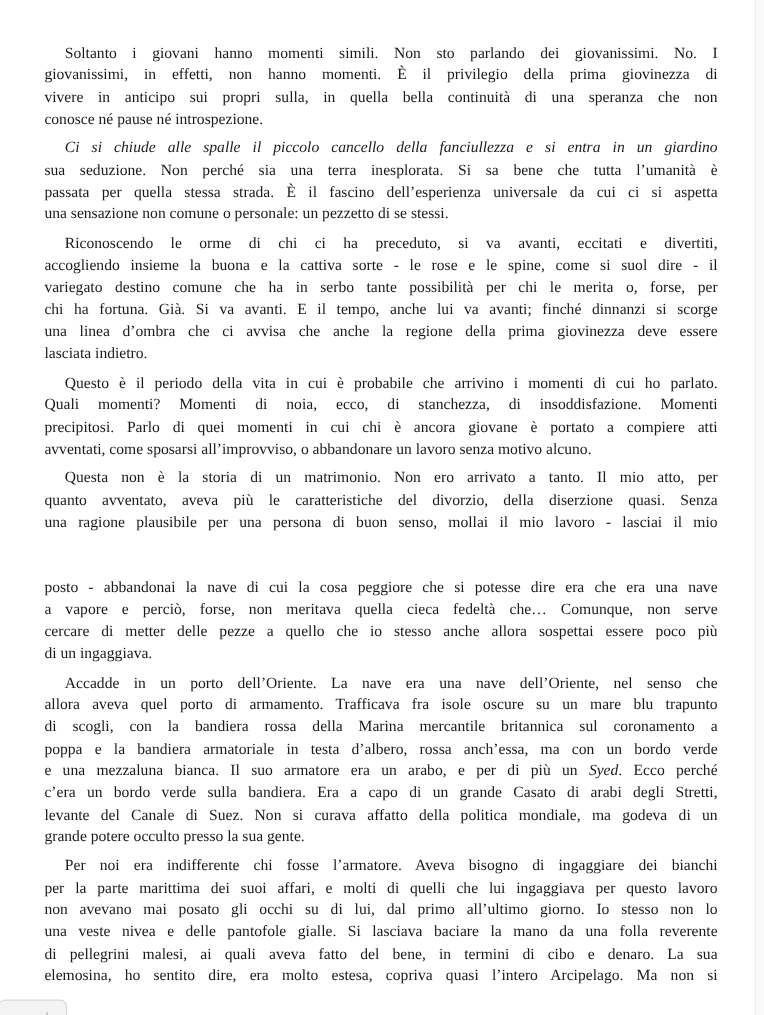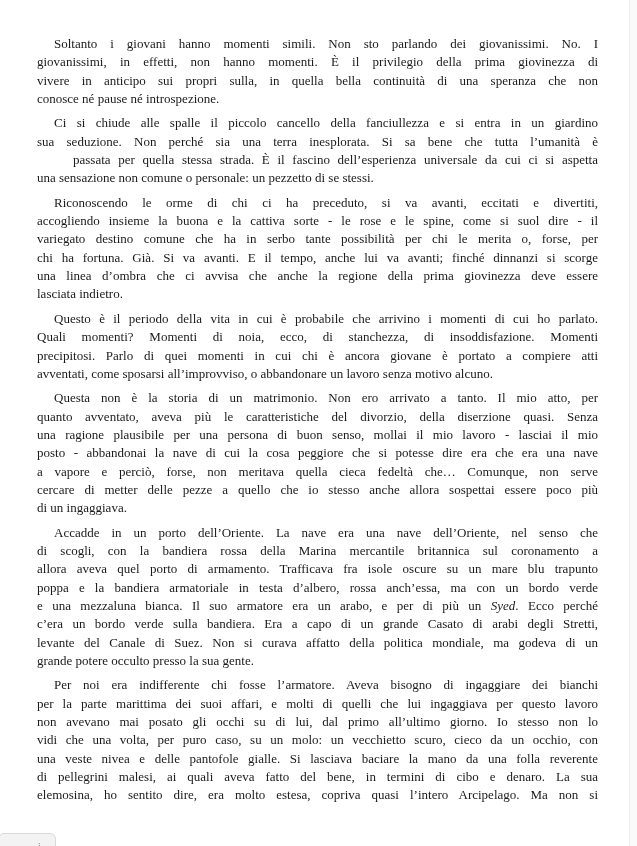--- a/index.html
+++ b/index.html
@@ -81,63 +81,62 @@
 
 <div class="viewport">
   <div class="page-text" id="page-text">
       <p class="para">
         <span class="line indent" style="white-space: normal;">Soltanto i giovani hanno momenti simili. Non sto parlando dei giovanissimi. No. I</span>
         <span class="line" style="white-space: normal;">giovanissimi, in effetti, non hanno momenti. È il privilegio della prima giovinezza di</span>
         <span class="line" style="white-space: normal;">vivere in anticipo sui propri sulla, in quella bella continuità di una speranza che non</span>
         <span class="line last" style="white-space: normal;">conosce né pause né introspezione.</span>
       </p>
       <p class="para">
-        <span class="line indent" style="white-space: normal;">Ci si chiude alle spalle il piccolo cancello della fanciullezza e si entra in un giardino</span>
+        <span class="line indent" style="white-space: normal; font-style: italic;">Ci si chiude alle spalle il piccolo cancello della fanciullezza e si entra in un giardino</span>
         <span class="line" style="white-space: normal;">sua seduzione. Non perché sia una terra inesplorata. Si sa bene che tutta l’umanità è</span>
-        <span class="line" style="white-space: normal; margin-left: 36px;">passata per quella stessa strada. È il fascino dell’esperienza universale da cui ci si aspetta</span>
+        <span class="line" style="white-space: normal;">passata per quella stessa strada. È il fascino dell’esperienza universale da cui ci si aspetta</span>
         <span class="line last" style="white-space: normal;">una sensazione non comune o personale: un pezzetto di se stessi.</span>
       </p>
       <p class="para">
         <span class="line indent" style="white-space: normal;">Riconoscendo le orme di chi ci ha preceduto, si va avanti, eccitati e divertiti,</span>
         <span class="line" style="white-space: normal;">accogliendo insieme la buona e la cattiva sorte - le rose e le spine, come si suol dire - il</span>
         <span class="line" style="white-space: normal;">variegato destino comune che ha in serbo tante possibilità per chi le merita o, forse, per</span>
         <span class="line" style="white-space: normal;">chi ha fortuna. Già. Si va avanti. E il tempo, anche lui va avanti; finché dinnanzi si scorge</span>
         <span class="line" style="white-space: normal;">una linea d’ombra che ci avvisa che anche la regione della prima giovinezza deve essere</span>
         <span class="line last" style="white-space: normal;">lasciata indietro.</span>
       </p>
       <p class="para">
         <span class="line indent" style="white-space: normal;">Questo è il periodo della vita in cui è probabile che arrivino i momenti di cui ho parlato.</span>
         <span class="line" style="white-space: normal;">Quali momenti? Momenti di noia, ecco, di stanchezza, di insoddisfazione. Momenti</span>
         <span class="line" style="white-space: normal;">precipitosi. Parlo di quei momenti in cui chi è ancora giovane è portato a compiere atti</span>
         <span class="line last" style="white-space: normal;">avventati, come sposarsi all’improvviso, o abbandonare un lavoro senza motivo alcuno.</span>
       </p>
       <p class="para">
         <span class="line indent" style="white-space: normal;">Questa non è la storia di un matrimonio. Non ero arrivato a tanto. Il mio atto, per</span>
         <span class="line" style="white-space: normal;">quanto avventato, aveva più le caratteristiche del divorzio, della diserzione quasi. Senza</span>
         <span class="line" style="white-space: normal;">una ragione plausibile per una persona di buon senso, mollai il mio lavoro - lasciai il mio</span>
-        <span class="line" style="white-space: normal;">posto - abbandonai la nave di cui la cosa peggiore che si potesse dire era che era una nave</span>
+        <span class="line" style="white-space: normal; margin-top: 36px;">posto - abbandonai la nave di cui la cosa peggiore che si potesse dire era che era una nave</span>
         <span class="line" style="white-space: normal;">a vapore e perciò, forse, non meritava quella cieca fedeltà che… Comunque, non serve</span>
         <span class="line" style="white-space: normal;">cercare di metter delle pezze a quello che io stesso anche allora sospettai essere poco più</span>
         <span class="line last" style="white-space: normal;">di un ingaggiava.</span>
       </p>
       <p class="para">
         <span class="line indent" style="white-space: normal;">Accadde in un porto dell’Oriente. La nave era una nave dell’Oriente, nel senso che</span>
+        <span class="line" style="white-space: normal;">allora aveva quel porto di armamento. Trafficava fra isole oscure su un mare blu trapunto</span>
         <span class="line" style="white-space: normal;">di scogli, con la bandiera rossa della Marina mercantile britannica sul coronamento a</span>
-        <span class="line" style="white-space: normal;">allora aveva quel porto di armamento. Trafficava fra isole oscure su un mare blu trapunto</span>
         <span class="line" style="white-space: normal;">poppa e la bandiera armatoriale in testa d’albero, rossa anch’essa, ma con un bordo verde</span>
         <span class="line" style="white-space: normal;"><span>e una mezzaluna bianca. Il suo armatore era un arabo, e per di più un </span><em>Syed</em><span>. Ecco perché</span></span>
         <span class="line" style="white-space: normal;">c’era un bordo verde sulla bandiera. Era a capo di un grande Casato di arabi degli Stretti,</span>
         <span class="line" style="white-space: normal;">levante del Canale di Suez. Non si curava affatto della politica mondiale, ma godeva di un</span>
         <span class="line last" style="white-space: normal;">grande potere occulto presso la sua gente.</span>
       </p>
       <p class="para">
         <span class="line indent" style="white-space: normal;">Per noi era indifferente chi fosse l’armatore. Aveva bisogno di ingaggiare dei bianchi</span>
         <span class="line" style="white-space: normal;">per la parte marittima dei suoi affari, e molti di quelli che lui ingaggiava per questo lavoro</span>
         <span class="line" style="white-space: normal;">non avevano mai posato gli occhi su di lui, dal primo all’ultimo giorno. Io stesso non lo</span>
-        <span class="line" style="white-space: normal;">vidi che una volta, per puro caso, su un molo: un vecchietto scuro, cieco da un occhio, con</span>
         <span class="line" style="white-space: normal;">una veste nivea e delle pantofole gialle. Si lasciava baciare la mano da una folla reverente</span>
         <span class="line" style="white-space: normal;">di pellegrini malesi, ai quali aveva fatto del bene, in termini di cibo e denaro. La sua</span>
         <span class="line" style="white-space: normal;">elemosina, ho sentito dire, era molto estesa, copriva quasi l’intero Arcipelago. Ma non si</span>
       </p>
     </div>
 </div>
 
 <div class="scrollbar-track"></div>
 
 <div class="corner-tab">

